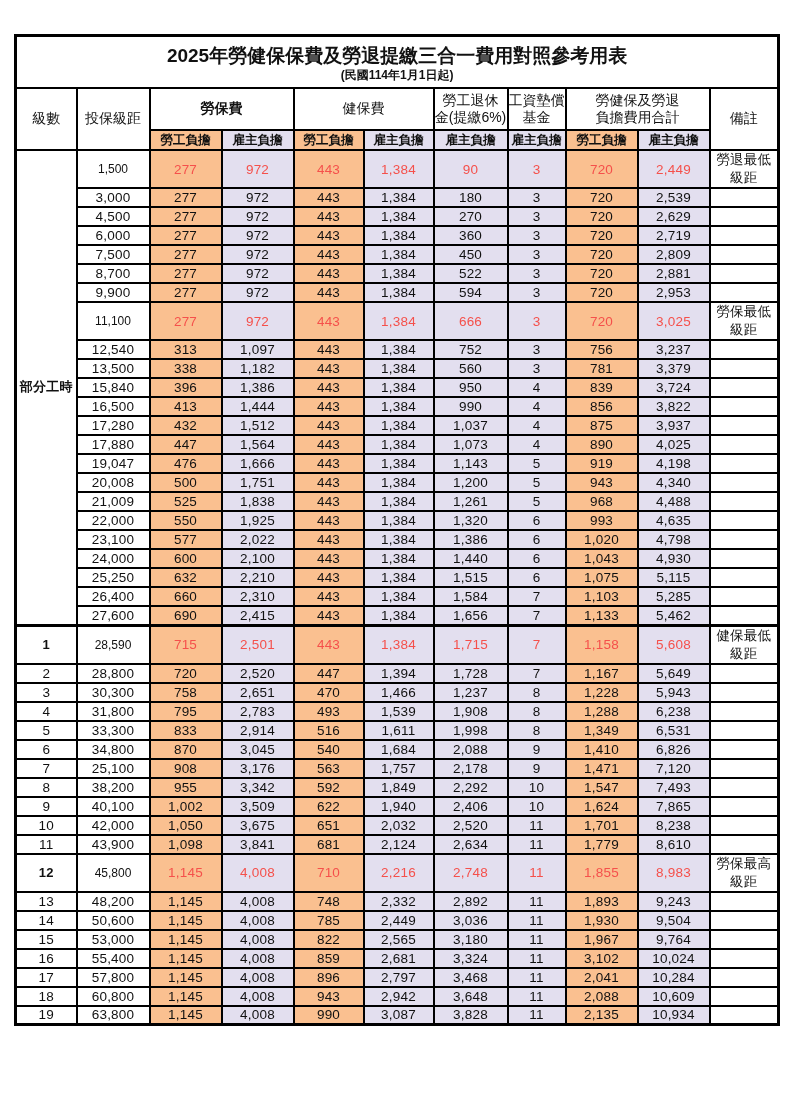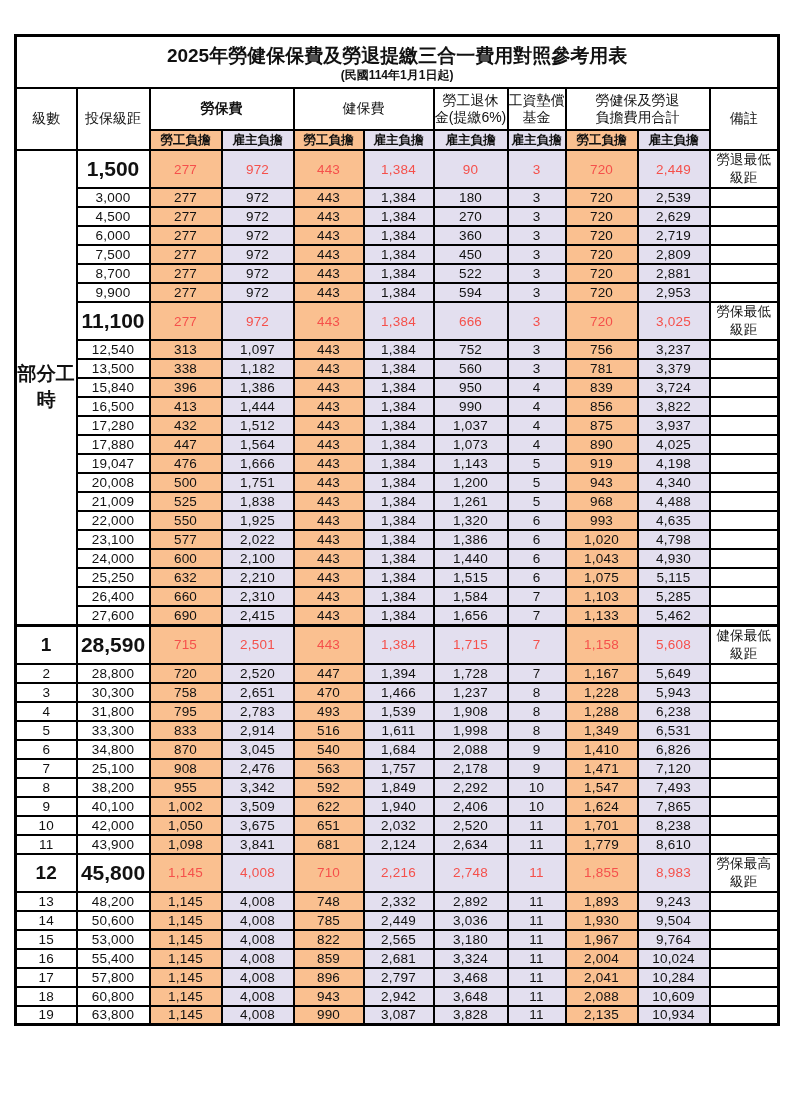--- a/index.html
+++ b/index.html
@@ -41,22 +41,22 @@
   .er  { background: #E3DFEF; }
   
   tbody.rows tr { height: 19px; }
   tbody.rows td { font-size: 13.5px; letter-spacing: 0.2px; }
   td.level-cell { font-size: 13px; }
   td.part-time-cell { font-size: 12.5px; letter-spacing: 0; }
   td.bracket-cell { font-size: 13.5px; }
   td.note-cell { font-size: 10.5px; color: #F5504B; font-weight: bold; letter-spacing: 0; }
   
   tr.hl td.val { color: #F5504B; }
-  tr.hl td.bracket-cell { font-weight: bold; font-size: 21px; letter-spacing: 0; text-align: center; }
-  tr.hl td.level-cell { font-weight: bold; font-size: 19px; }
+  tr.hl td.bracket-cell { font-weight: normal; font-size: 12px; letter-spacing: 0; text-align: center; }
+  tr.hl td.level-cell { font-weight: bold; font-size: 13px; }
   
   tr.section-start td { border-top: 3px solid #000; }
 </style>
 </head>
 <body>
 
 <div class="sheet">
   <table class="premium">
     <colgroup>
       <col style="width:61px">
@@ -455,21 +455,21 @@
           <td class="val er">2,088</td>
           <td class="val er">9</td>
           <td class="val emp">1,410</td>
           <td class="val er">6,826</td>
           <td class="note-cell"></td>
         </tr>
         <tr>
           <td class="level-cell">7</td>
           <td class="bracket-cell">25,100</td>
           <td class="val emp">908</td>
-          <td class="val er">2,476</td>
+          <td class="val er">3,176</td>
           <td class="val emp">563</td>
           <td class="val er">1,757</td>
           <td class="val er">2,178</td>
           <td class="val er">9</td>
           <td class="val emp">1,471</td>
           <td class="val er">7,120</td>
           <td class="note-cell"></td>
         </tr>
         <tr>
           <td class="level-cell">8</td>
@@ -577,21 +577,21 @@
         </tr>
         <tr>
           <td class="level-cell">16</td>
           <td class="bracket-cell">55,400</td>
           <td class="val emp">1,145</td>
           <td class="val er">4,008</td>
           <td class="val emp">859</td>
           <td class="val er">2,681</td>
           <td class="val er">3,324</td>
           <td class="val er">11</td>
-          <td class="val emp">2,004</td>
+          <td class="val emp">3,102</td>
           <td class="val er">10,024</td>
           <td class="note-cell"></td>
         </tr>
         <tr>
           <td class="level-cell">17</td>
           <td class="bracket-cell">57,800</td>
           <td class="val emp">1,145</td>
           <td class="val er">4,008</td>
           <td class="val emp">896</td>
           <td class="val er">2,797</td>

